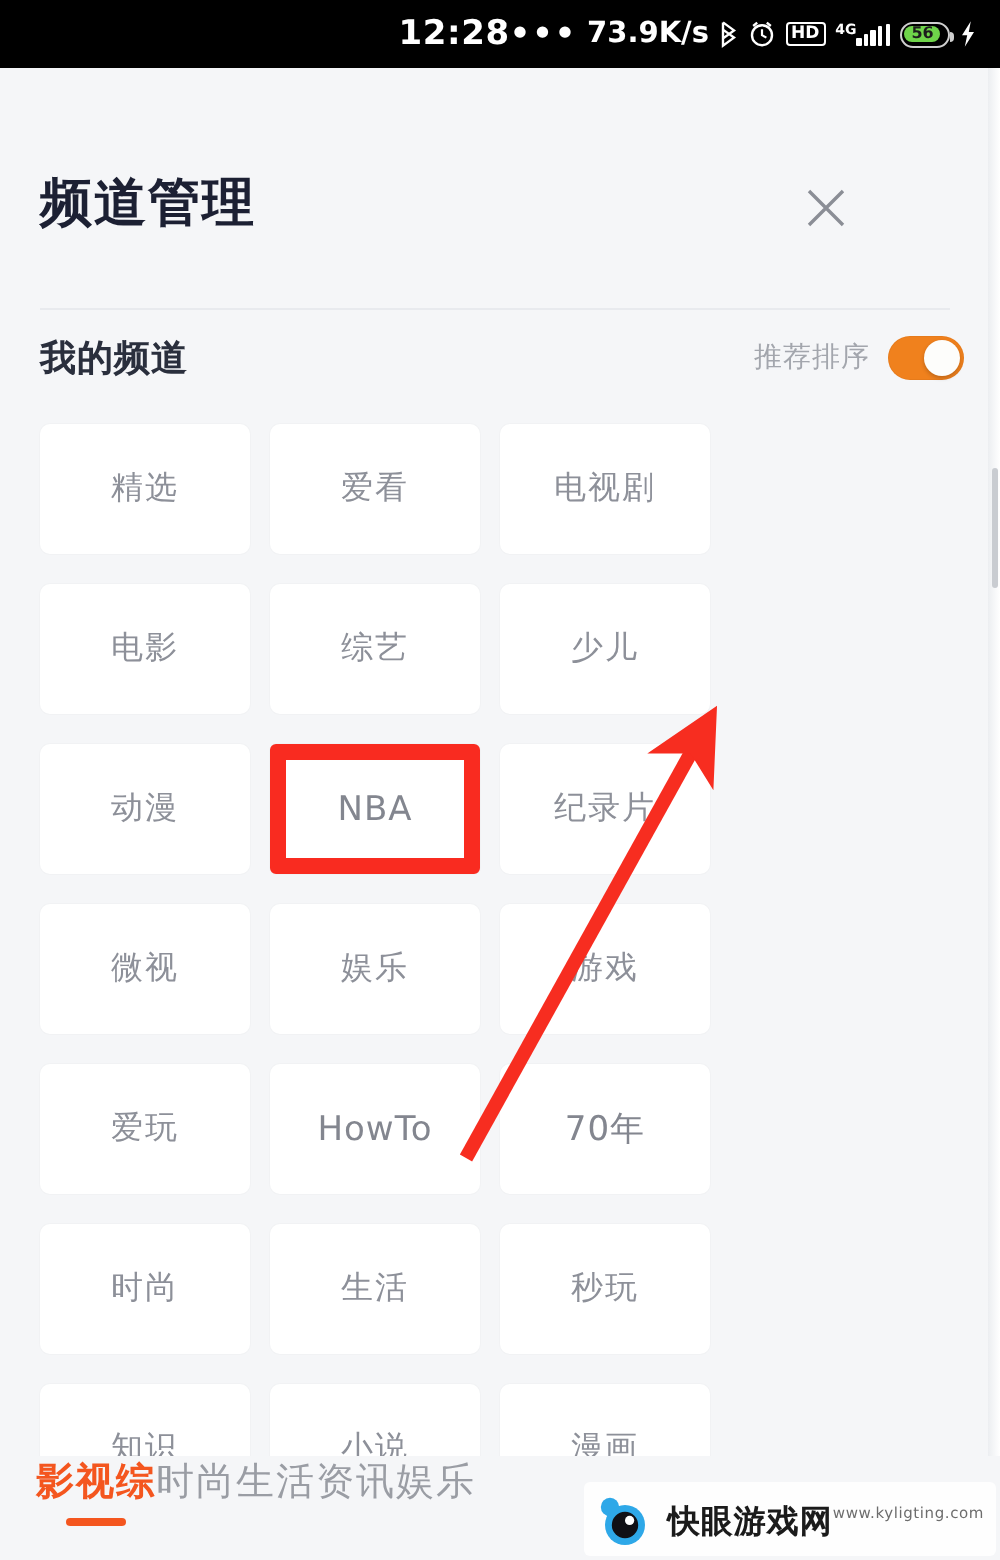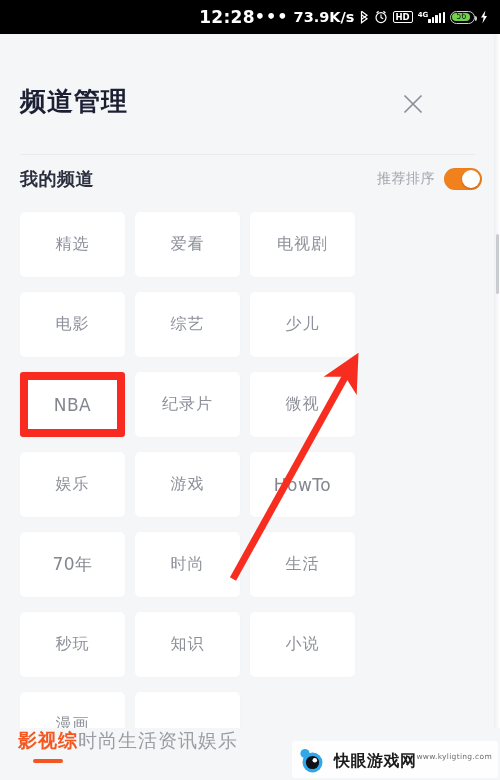--- a/index.html
+++ b/index.html
@@ -40,21 +40,21 @@
     border-radius:7px; display:flex; align-items:center; padding:1.3px;
   }
   .batt::after {
     content:""; position:absolute; right:-3.4px; top:4px;
     width:2.4px; height:5px; background:#cfcfcf; border-radius:0 2px 2px 0;
   }
   .batt-fill {
     height:100%; background:#6fd44a; border-radius:5px;
     display:flex; align-items:center; justify-content:center;
   }
-  .batt-num { font-size:8px; font-weight:400; color:#1d1d1d; line-height:8px; }
+  .batt-num { font-size:8px; font-weight:700; color:#1d1d1d; line-height:8px; }
 
   
   .header {
     position:absolute; left:0; top:34px; width:448px; height:86px;
     background:#f5f6f8;
   }
   .page-title {
     position:absolute; left:20px; top:50px;
     font-size:26px; font-weight:700; color:#1c2033; letter-spacing:1px;
   }
@@ -229,34 +229,40 @@
       </div>
       <div class="tile">
         <span>电影</span>
       </div>
       <div class="tile">
         <span>综艺</span>
       </div>
       <div class="tile">
         <span>少儿</span>
       </div>
+      <div class="tile">
+        <span>动漫</span>
+      </div>
       <div class="tile latin hl" style="border-color: rgb(249, 43, 32);">
         <span>NBA</span>
       </div>
       <div class="tile">
         <span>纪录片</span>
       </div>
       <div class="tile">
         <span>微视</span>
       </div>
       <div class="tile">
         <span>娱乐</span>
       </div>
       <div class="tile">
         <span>游戏</span>
+      </div>
+      <div class="tile">
+        <span>爱玩</span>
       </div>
       <div class="tile latin">
         <span>HowTo</span>
       </div>
       <div class="tile latin">
         <span>70年</span>
       </div>
       <div class="tile">
         <span>时尚</span>
       </div>

